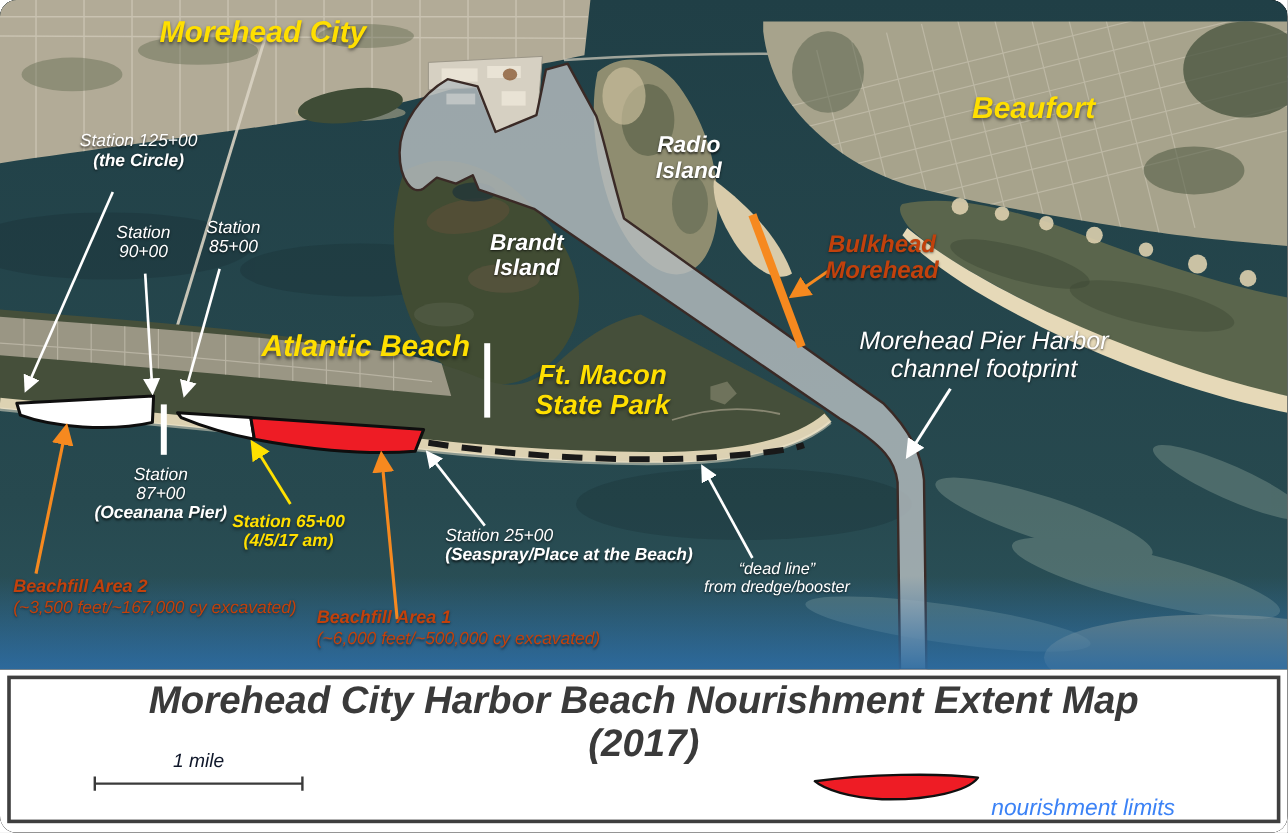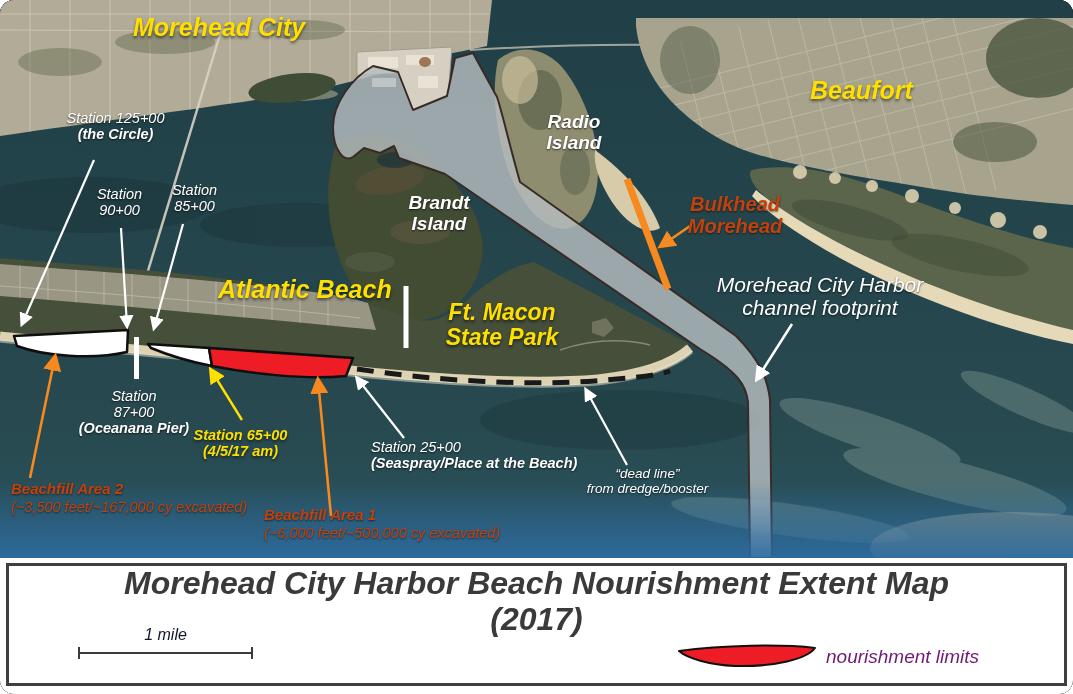--- a/index.html
+++ b/index.html
@@ -25,21 +25,21 @@
   .footer{position:absolute;left:0;top:558px;width:1073px;height:136px;background:#ffffff;}
   .footer-frame{position:absolute;left:6px;right:6px;top:5px;bottom:8px;border:3px solid #3f3f3f;}
   .title{position:absolute;left:0;right:0;top:7px;text-align:center;color:#3a3a3a;
          font-size:32px;font-weight:bold;line-height:1.13;}
   .update{position:absolute;left:0;right:0;top:83px;text-align:center;color:#EC2024;
           font-size:22px;font-weight:bold;}
   .scale-label{position:absolute;left:79px;top:68px;width:173px;text-align:center;
                color:#0f172a;font-size:16px;}
   .scale-bar{position:absolute;left:77px;top:88px;}
   .legend-shape{position:absolute;left:676px;top:84px;}
-  .legend-label{position:absolute;left:826px;top:88px;color:#701a75;font-size:19px;}
+  .legend-label{position:absolute;left:826px;top:105px;color:#3b82f6;font-size:19px;}
   .north-wrap{position:absolute;left:958px;top:29px;width:58px;text-align:center;}
   .north-label{color:#fff;font-size:16px;text-shadow:0 1px 2px rgba(0,0,0,.7);margin-top:1px;}
 </style>
 </head>
 <body>
 
 <div id="stage">
 
   <div id="map">
   <svg width="1073" height="558" viewBox="0 0 1073 558">
@@ -262,21 +262,21 @@
   </div>
   <div class="lbl c yellow b" style="left:434px;top:300px;width:136px;font-size:23px;line-height:1.1;text-align:center;">
     <span>Ft. Macon</span><br>
     <span>State Park</span>
   </div>
   <div class="lbl c orange b" style="left:682px;top:193px;width:106px;font-size:20px;">
     <span>Bulkhead</span><br>
     <span>Morehead</span>
   </div>
   <div class="lbl c white" style="left:701px;top:274px;width:238px;font-size:21px;line-height:1.08;">
-    <span>Morehead City Harbor</span><br>
+    <span>Morehead Pier Harbor</span><br>
     <span>channel footprint</span>
   </div>
   <div class="lbl c white" style="left:570px;top:466px;width:155px;font-size:13.5px;">
     <span>“dead line”</span><br>
     <span>from dredge/booster</span>
   </div>
 
   <div class="lbl c white sta" style="left:58px;top:110px;width:115px;">
     <span>Station 125+00</span><br>
     <span class="b">(the Circle)</span>

